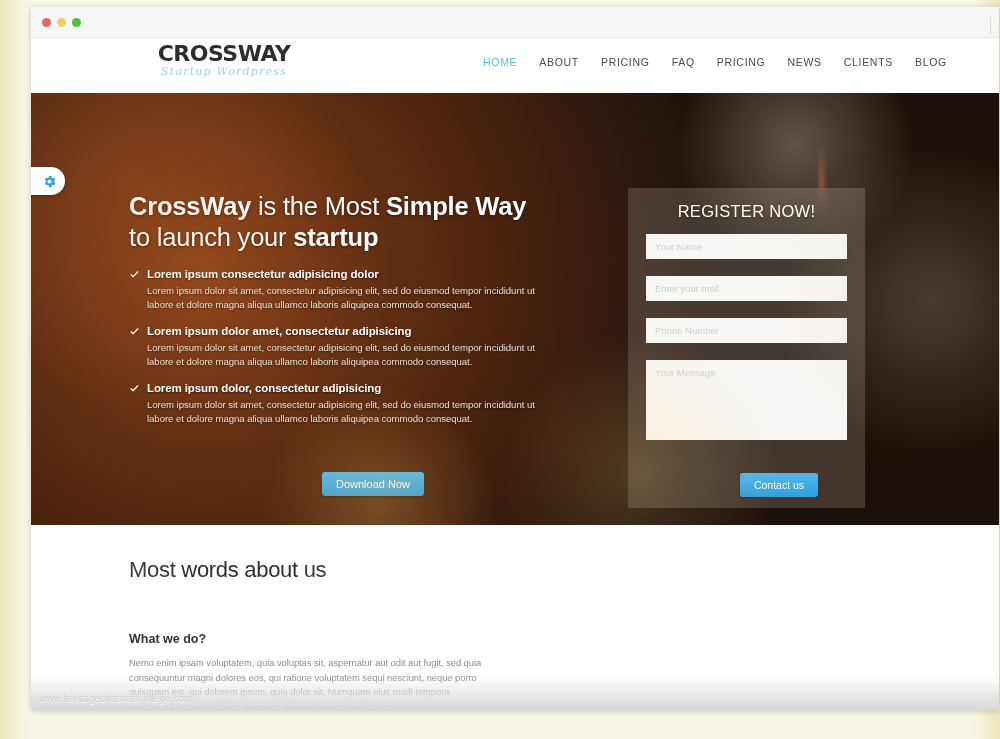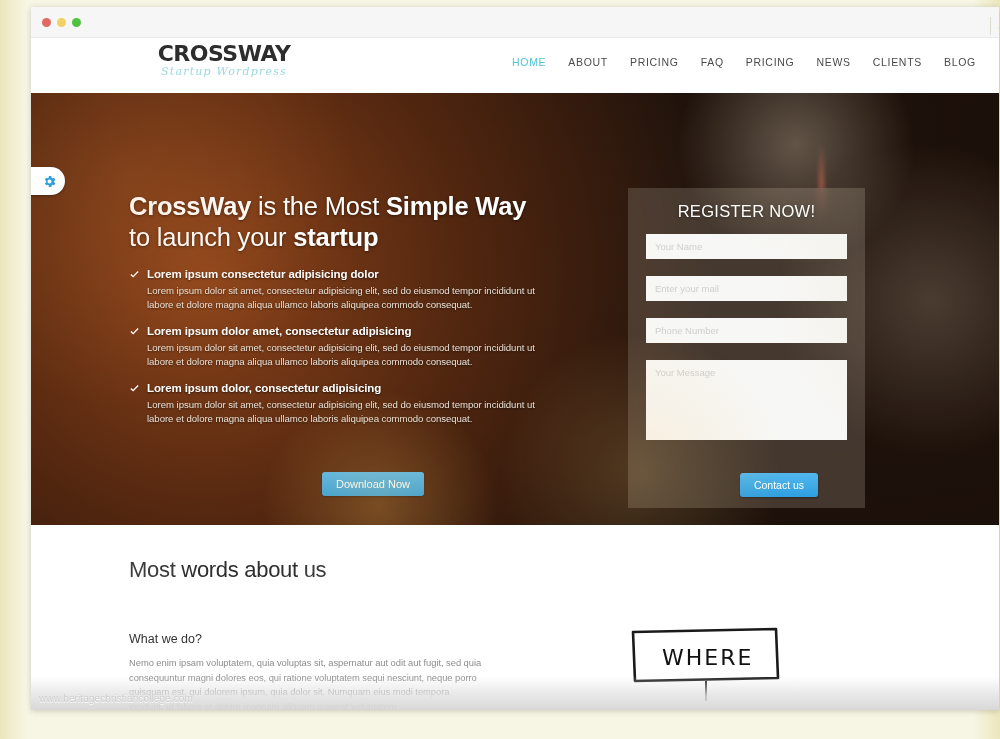--- a/index.html
+++ b/index.html
@@ -104,21 +104,21 @@
     align-items: center;
   }
   .nav-item {
     font-size: 10.5px;
     letter-spacing: 0.7px;
     color: #4a4a4a;
     font-weight: 500;
     cursor: pointer;
     white-space: nowrap;
   }
-  .nav-item.active { color: #4fc3d9; margin-left: 29px; }
+  .nav-item.active { color: #4fc3d9; }
 
   
   .hero {
     position: relative;
     height: 432px;
     overflow: hidden;
     background:
       radial-gradient(circle at 18% 42%, rgba(150,72,28,0.92) 0%, rgba(86,40,16,0.95) 30%, rgba(28,16,10,0.97) 62%),
       radial-gradient(circle at 74% 20%, rgba(224,206,176,0.55) 0%, rgba(120,92,62,0.2) 26%, rgba(0,0,0,0) 52%),
       radial-gradient(ellipse at 88% 62%, rgba(190,170,140,0.35) 0%, rgba(40,28,18,0.0) 45%),
@@ -288,21 +288,21 @@
   .about-sub {
     position: absolute; left: 98px; top: 64px;
     width: 700px;
     font-size: 9.8px;
     color: #d4d4d4;
     letter-spacing: -0.05px;
   }
   .what-title {
     position: absolute; left: 98px; top: 107px;
     font-size: 12.5px;
-    font-weight: normal;
+    font-weight: bold;
     color: #333333;
   }
   .what-body {
     position: absolute; left: 98px; top: 131px;
     width: 355px;
     font-size: 9.4px;
     line-height: 14.5px;
     color: #8d8d8d;
     letter-spacing: -0.05px;
   }
@@ -424,26 +424,19 @@
       </div>
     </section>
 
     <section class="about">
       <h2 class="about-title">
         <span>Most </span><b>words about</b><span> us</span>
       </h2>
       <h3 class="what-title">What we do?</h3>
       <p class="what-body">Nemo enim ipsam voluptatem, quia voluptas sit, aspernatur aut odit aut fugit, sed quia consequuntur magni dolores eos, qui ratione voluptatem sequi nesciunt, neque porro quisquam est, qui dolorem ipsum, quia dolor sit. Numquam eius modi tempora incidunt, ut labore et dolore magnam aliquam quaerat voluptatem.</p>
 
-      <div class="where-wrap">
-        <svg width="190" height="90" viewBox="0 0 190 90">
-          <path d="M5 7 L148 4 L150 53 L7 56 Z" fill="none" stroke="#1a1a1a" stroke-width="2.6" stroke-linejoin="round"></path>
-          <path d="M78 56 L78 76" fill="none" stroke="#1a1a1a" stroke-width="2"></path>
-          <text x="34" y="40" font-family="DejaVu Sans, sans-serif" font-size="22" fill="#111" letter-spacing="2">WHERE</text>
-        </svg>
-      </div>
     </section>
 
     <div class="bottom-fade"></div>
     <div class="watermark">www.heritagechristiancollege.com</div>
 
   </div>
 </div>
 
 </body></html>

